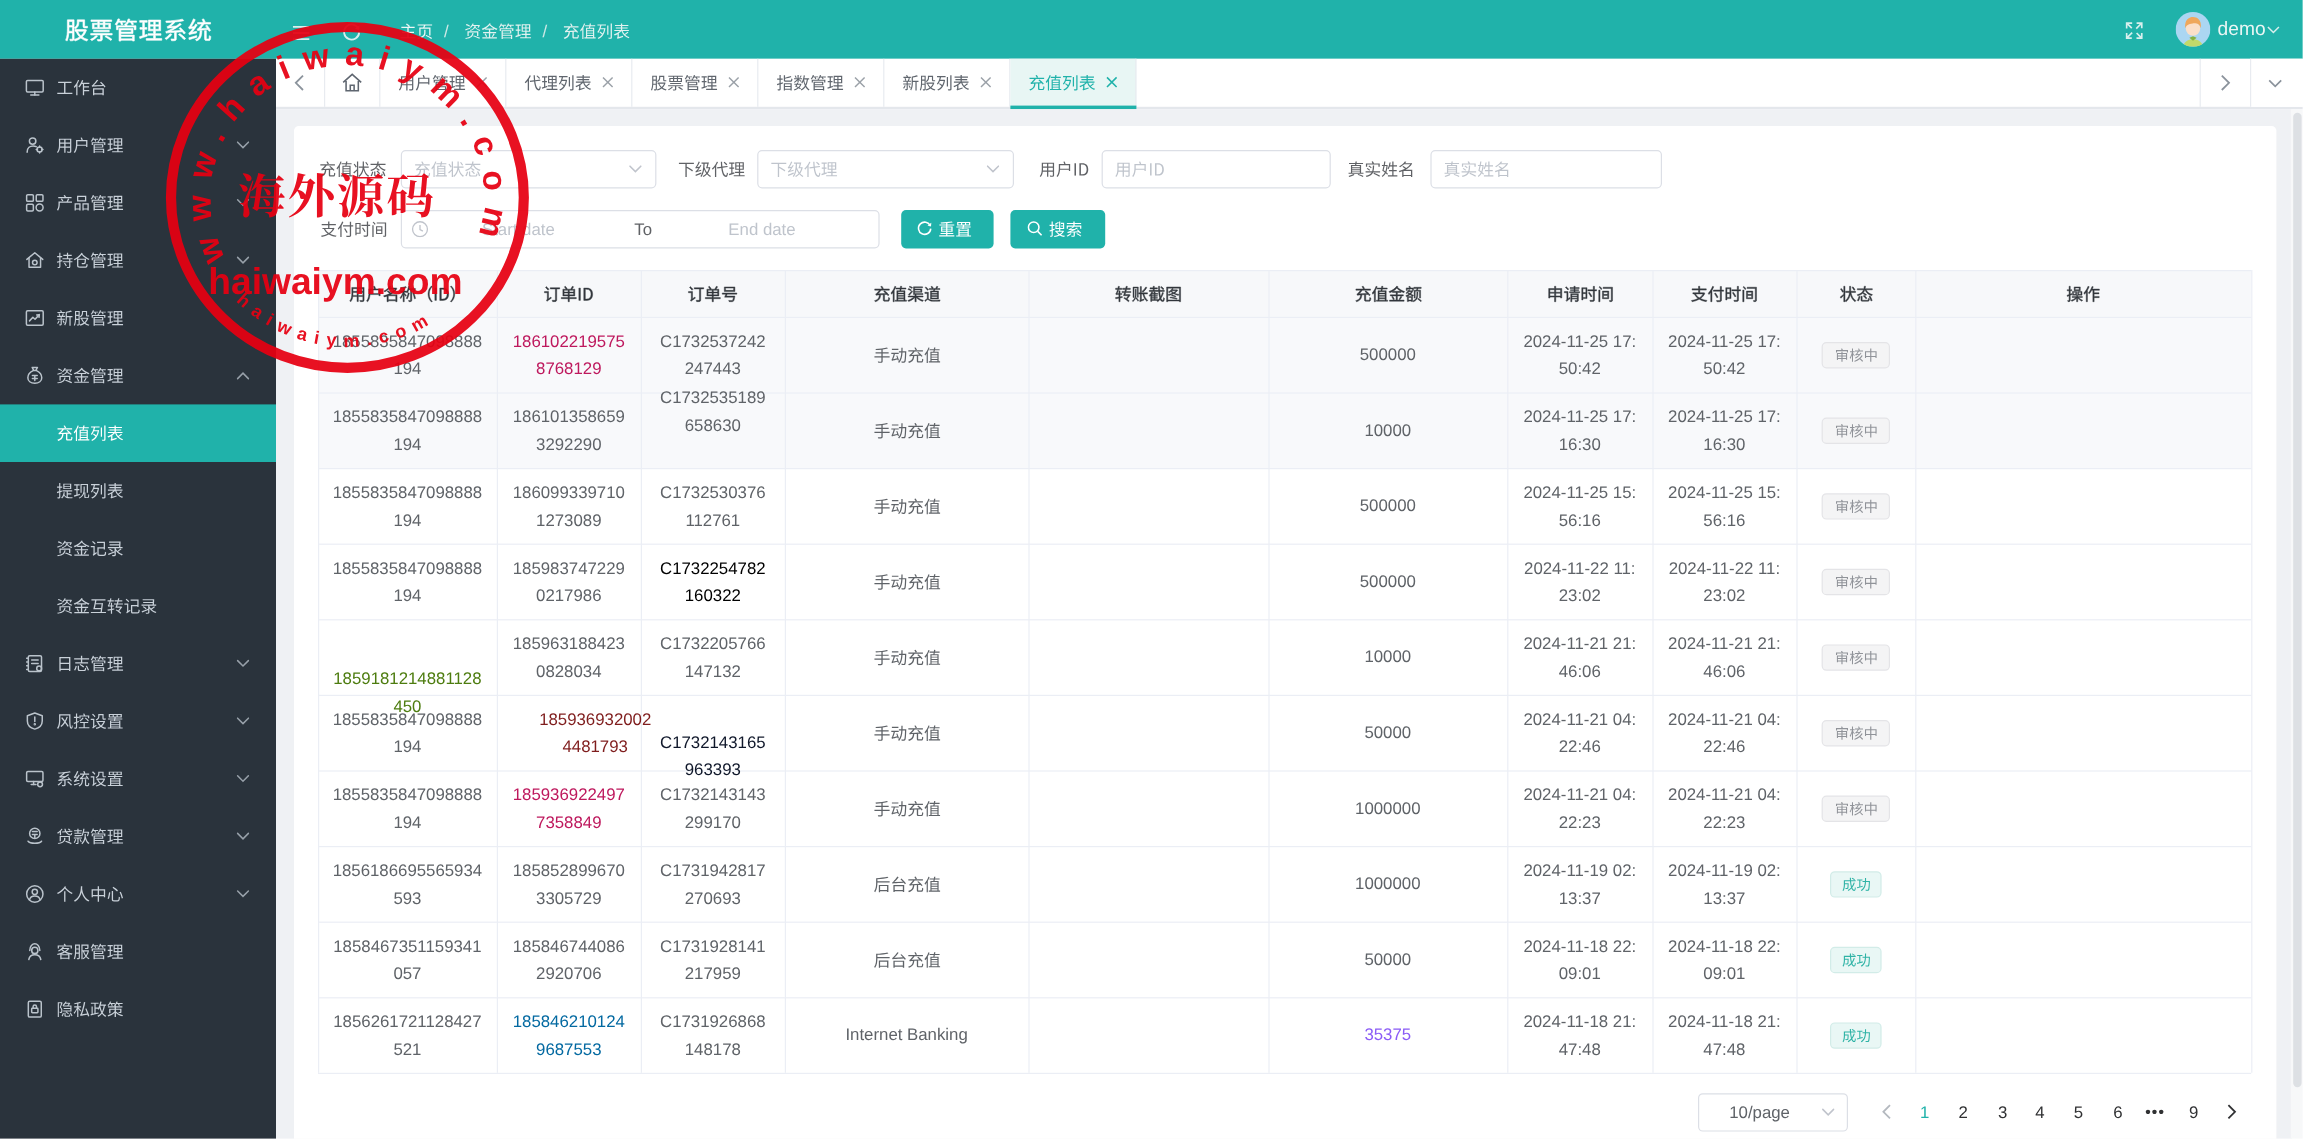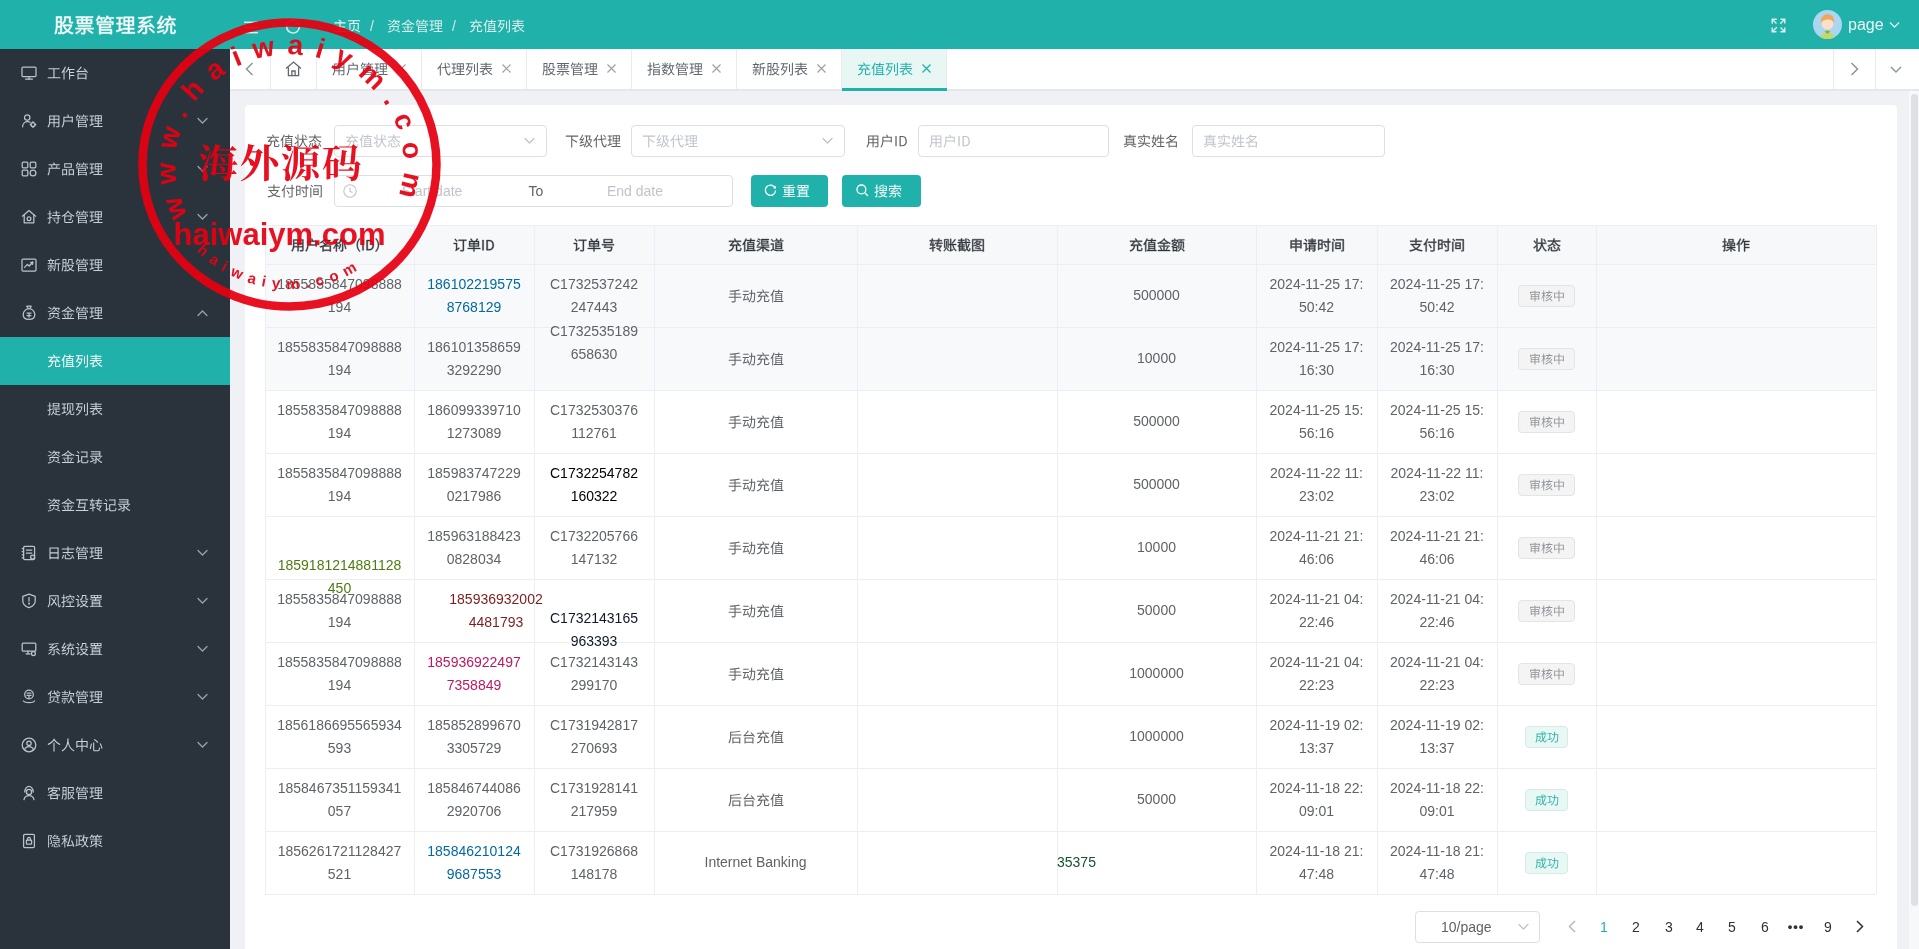--- a/index.html
+++ b/index.html
@@ -61,21 +61,21 @@
       </clipPath>
     </defs>
 <g clip-path="url(#avc)">
 <rect width="29" height="29" fill="#abd6f2"></rect>
 <path d="M6.5 29 C6.5 20.5 22.5 20.5 22.5 29 Z" fill="#c3d96a"></path>
 <path d="M11.5 21.5 L14.5 24 L17.5 21.5 L14.5 20.2 Z" fill="#86b23f"></path>
 <circle cx="14.5" cy="13.8" r="6" fill="#fbdfc9"></circle>
 <path d="M8 13.5 C7.2 6.2 11.5 4.2 14.5 4.2 C18 4.2 21.9 6.5 21 13.5 C20 10.2 18 9.2 14.2 9.5 C10.5 9.8 9 11 8 13.5 Z" fill="#efa75c"></path>
 </g>
   </svg>
-<div class="abs" style="left:1848px;top:15px;color:#e9f6f4;font:16px 'Liberation Sans';line-height:19px">page</div>
+<div class="abs" style="left:1848px;top:15px;color:#e9f6f4;font:16px 'Liberation Sans';line-height:19px">demo</div>
 <svg class="abs" style="left:1889px;top:21px" width="11" height="8" viewBox="0 0 12 8">
 <path d="M1 1.2 L6 6.2 L11 1.2" fill="none" stroke="#d8efed" stroke-width="1.4"></path>
   </svg>
 <div class="abs" style="left:0;top:49px;width:230px;height:900px;background:#2a333c"></div>
 <svg class="ct " style="width:42.0px;height:14.0px;position:absolute;left:47.0px;top:66.0px;" viewBox="0 -880 3000 1000" fill="#c9d1d9">
     <use href="#cjk5de5" x="0"></use>
     <use href="#cjk4f5c" x="1000"></use>
     <use href="#cjk53f0" x="2000"></use>
   </svg>
 <svg class="abs" style="left:20px;top:64px" width="18" height="18" viewBox="0 0 18 18" fill="none" stroke="#bac3cb" stroke-width="1.25" stroke-linecap="round" stroke-linejoin="round">
@@ -529,21 +529,21 @@
   </svg>
 <svg class="ct " style="width:28.0px;height:14.0px;position:absolute;left:1532.5px;top:237.5px;" viewBox="0 -880 2000 1000" fill="#33373d" stroke="#33373d" stroke-width="26">
     <use href="#cjk72b6" x="0"></use>
     <use href="#cjk6001" x="1000"></use>
   </svg>
 <svg class="ct " style="width:28.0px;height:14.0px;position:absolute;left:1722.0px;top:237.5px;" viewBox="0 -880 2000 1000" fill="#33373d" stroke="#33373d" stroke-width="26">
     <use href="#cjk64cd" x="0"></use>
     <use href="#cjk4f5c" x="1000"></use>
   </svg>
 <div class="abs" style="left:265px;top:272.5px;width:149px;text-align:center;color:#5f6368;font:14px 'Liberation Sans';line-height:23px">1855835847098888<br>194</div>
-<div class="abs" style="left:414px;top:272.5px;width:120px;text-align:center;color:#0369a1;font:14px 'Liberation Sans';line-height:23px">186102219575<br>8768129</div>
+<div class="abs" style="left:414px;top:272.5px;width:120px;text-align:center;color:#be185d;font:14px 'Liberation Sans';line-height:23px">186102219575<br>8768129</div>
 <div class="abs" style="left:534px;top:272.5px;width:120px;text-align:center;color:#5f6368;font:14px 'Liberation Sans';line-height:23px">C1732537242<br>247443</div>
 <svg class="ct " style="width:56.0px;height:14.0px;position:absolute;left:727.5px;top:288.5px;" viewBox="0 -880 4000 1000" fill="#5f6368">
     <use href="#cjk624b" x="0"></use>
     <use href="#cjk52a8" x="1000"></use>
     <use href="#cjk5145" x="2000"></use>
     <use href="#cjk503c" x="3000"></use>
   </svg>
 <div class="abs" style="left:1057px;top:284.0px;width:199px;text-align:center;color:#5f6368;font:14px 'Liberation Sans';line-height:23px">500000</div>
 <div class="abs" style="left:1256px;top:272.5px;width:121px;text-align:center;color:#5f6368;font:14px 'Liberation Sans';line-height:23px">2024-11-25 17:<br>50:42</div>
 <div class="abs" style="left:1377px;top:272.5px;width:120px;text-align:center;color:#5f6368;font:14px 'Liberation Sans';line-height:23px">2024-11-25 17:<br>50:42</div>
@@ -692,21 +692,21 @@
 <div class="abs" style="left:1377px;top:776.5px;width:120px;text-align:center;color:#5f6368;font:14px 'Liberation Sans';line-height:23px">2024-11-18 22:<br>09:01</div>
 <div class="abs" style="left:1525.0px;top:788.5px;width:43px;height:22px;background:#e9f7f5;border:1px solid #d2ece8;border-radius:4px"></div>
 <svg class="ct " style="width:24.0px;height:12.0px;position:absolute;left:1534.5px;top:793.5px;" viewBox="0 -880 2000 1000" fill="#2fb3a6">
     <use href="#cjk6210" x="0"></use>
     <use href="#cjk529f" x="1000"></use>
   </svg>
 <div class="abs" style="left:265px;top:839.5px;width:149px;text-align:center;color:#5f6368;font:14px 'Liberation Sans';line-height:23px">1856261721128427<br>521</div>
 <div class="abs" style="left:414px;top:839.5px;width:120px;text-align:center;color:#0369a1;font:14px 'Liberation Sans';line-height:23px">185846210124<br>9687553</div>
 <div class="abs" style="left:534px;top:839.5px;width:120px;text-align:center;color:#5f6368;font:14px 'Liberation Sans';line-height:23px">C1731926868<br>148178</div>
 <div class="abs" style="left:654px;top:851.0px;width:203px;text-align:center;color:#5f6368;font:14px 'Liberation Sans';line-height:23px">Internet Banking</div>
-<div class="abs" style="left:1057px;top:851.0px;width:199px;color:#14532d;font:14px 'Liberation Sans';line-height:23px">35375</div>
+<div class="abs" style="left:1057px;top:851.0px;width:199px;text-align:center;color:#8b5cf6;font:14px 'Liberation Sans';line-height:23px">35375</div>
 <div class="abs" style="left:1256px;top:839.5px;width:121px;text-align:center;color:#5f6368;font:14px 'Liberation Sans';line-height:23px">2024-11-18 21:<br>47:48</div>
 <div class="abs" style="left:1377px;top:839.5px;width:120px;text-align:center;color:#5f6368;font:14px 'Liberation Sans';line-height:23px">2024-11-18 21:<br>47:48</div>
 <div class="abs" style="left:1525.0px;top:851.5px;width:43px;height:22px;background:#e9f7f5;border:1px solid #d2ece8;border-radius:4px"></div>
 <svg class="ct " style="width:24.0px;height:12.0px;position:absolute;left:1534.5px;top:856.5px;" viewBox="0 -880 2000 1000" fill="#2fb3a6">
     <use href="#cjk6210" x="0"></use>
     <use href="#cjk529f" x="1000"></use>
   </svg>
 <div class="abs" style="left:1415px;top:911px;width:125px;height:32px;background:#fff;border:1px solid #dcdfe6;border-radius:4px"></div>
 <div class="abs" style="left:1441px;top:919px;color:#5f6368;font:14px 'Liberation Sans';line-height:16px">10/page</div>
 <svg class="abs" style="left:1518px;top:923px" width="11" height="8" viewBox="0 0 11 8">

